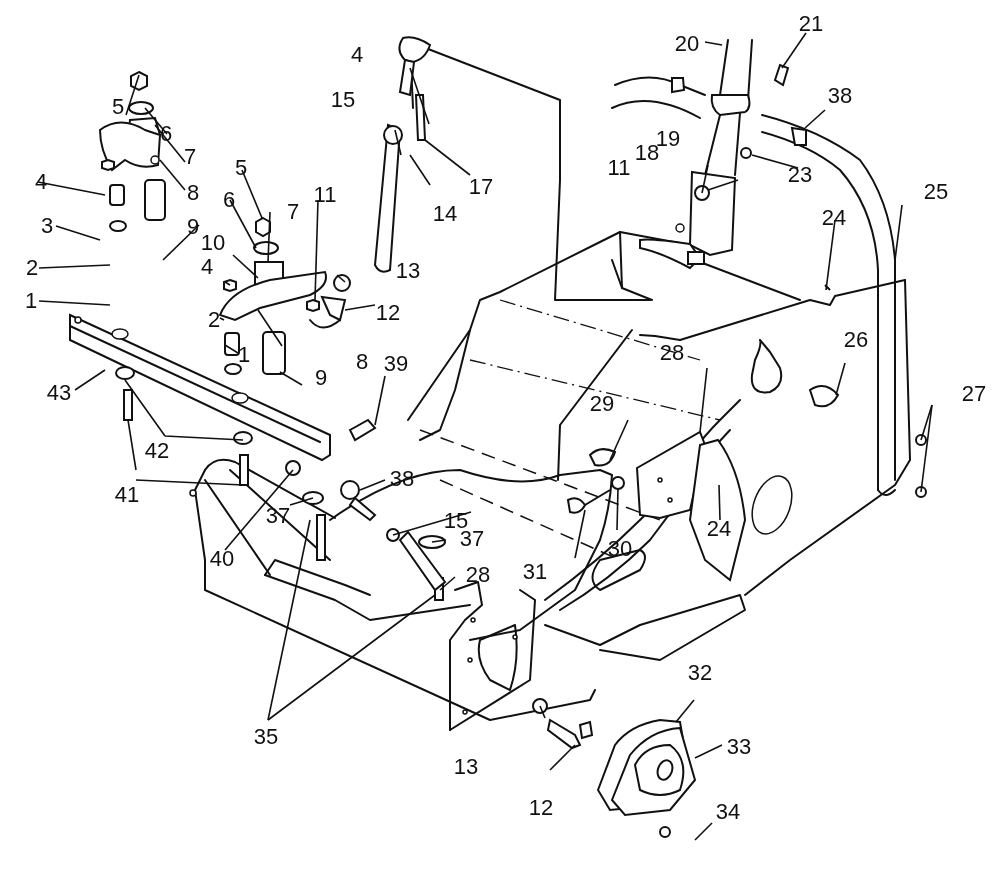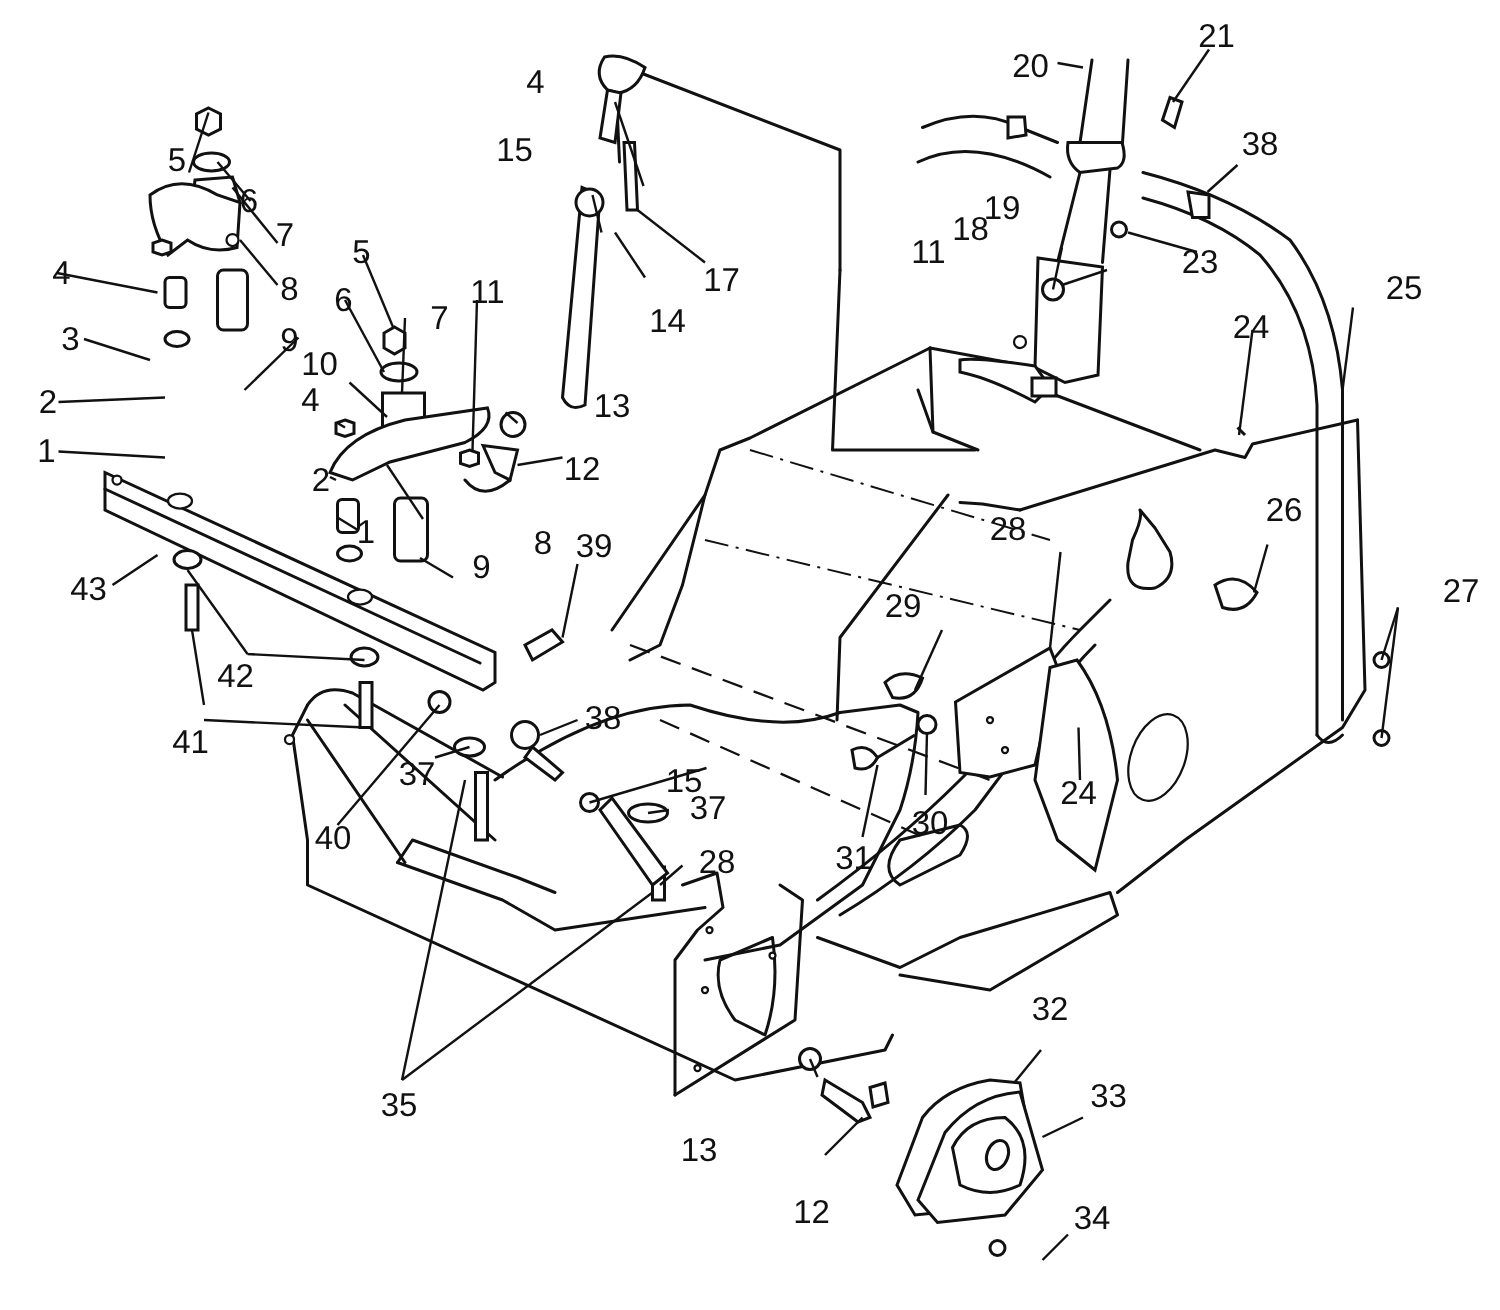--- a/index.html
+++ b/index.html
@@ -278,23 +278,23 @@
 <span class="callout" style="left:840px;top:96px">38</span>
 <span class="callout" style="left:800px;top:175px">23</span>
 <span class="callout" style="left:834px;top:218px">24</span>
 <span class="callout" style="left:719px;top:529px">24</span>
 <span class="callout" style="left:936px;top:192px">25</span>
 <span class="callout" style="left:856px;top:340px">26</span>
 <span class="callout" style="left:974px;top:394px">27</span>
 <span class="callout" style="left:672px;top:353px">28</span>
 <span class="callout" style="left:602px;top:404px">29</span>
 <span class="callout" style="left:620px;top:549px">30</span>
-<span class="callout" style="left:569px;top:572px">31</span>
+<span class="callout" style="left:535px;top:572px">31</span>
 <span class="callout" style="left:700px;top:673px">32</span>
-<span class="callout" style="left:739px;top:731px">33</span>
+<span class="callout" style="left:739px;top:747px">33</span>
 <span class="callout" style="left:728px;top:812px">34</span>
 <span class="callout" style="left:266px;top:737px">35</span>
 <span class="callout" style="left:478px;top:575px">28</span>
 <span class="callout" style="left:278px;top:516px">37</span>
 <span class="callout" style="left:472px;top:539px">37</span>
 <span class="callout" style="left:402px;top:479px">38</span>
 <span class="callout" style="left:396px;top:364px">39</span>
 <span class="callout" style="left:222px;top:559px">40</span>
 <span class="callout" style="left:127px;top:495px">41</span>
 <span class="callout" style="left:157px;top:451px">42</span>

